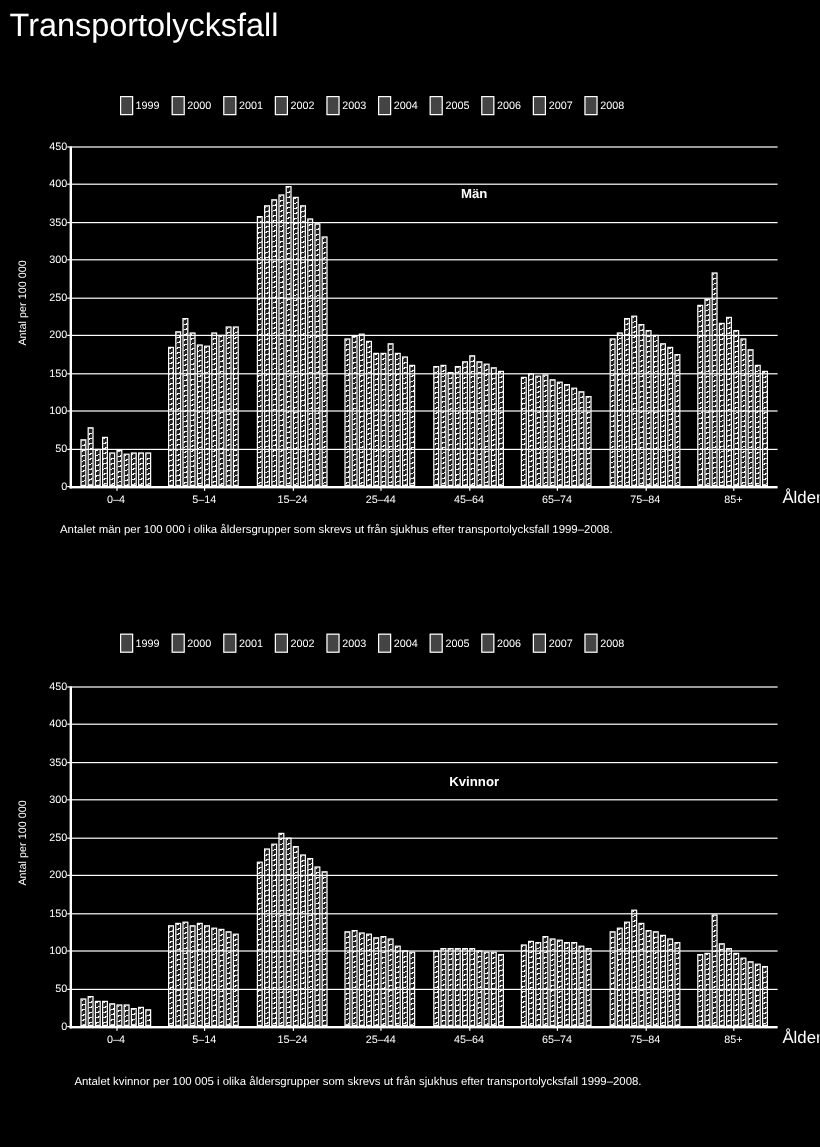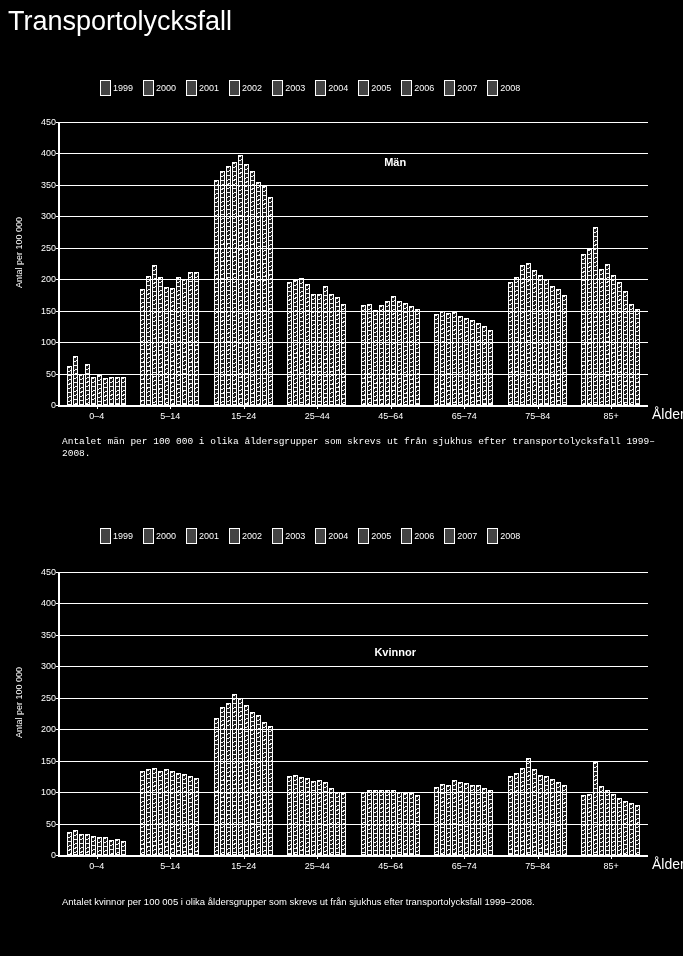--- a/index.html
+++ b/index.html
@@ -365,21 +365,21 @@
           <div class="xtick-label" style="left: 404.25px;">65–74</div>
           <div class="xtick-mark" style="left: 404.25px;"></div>
           <div class="xtick-label" style="left: 477.75px;">75–84</div>
           <div class="xtick-mark" style="left: 477.75px;"></div>
           <div class="xtick-label" style="left: 551.25px;">85+</div>
           <div class="xtick-mark" style="left: 551.25px;"></div>
           <div class="series-annot" style="left: 335.16px; top: 33.96px;">Män</div>
         </div>
       <div class="xaxis-title" id="xtitle-man" style="left:652px; top:288px;">Ålder</div>
     </div>
-    <div class="caption" style="left:62px; top:376px;font-family:Liberation Mono, monospace;">Antalet män per 100 000 i olika åldersgrupper som skrevs ut från sjukhus efter transportolycksfall 1999–2008.</div>
+    <div class="caption" style="left:50px; top:376px;">Antalet män per 100 000 i olika åldersgrupper som skrevs ut från sjukhus efter transportolycksfall 1999–2008.</div>
   </div>
 
   <div class="chart-block" id="block-kvinnor" style="top:520px;">
     <div class="legend" id="legend-kvinnor" style="left:100px; top:8px;">
         <div class="legend-item">
           <span class="legend-swatch"></span>
           <span class="legend-label">1999</span>
         </div>
         <div class="legend-item">
           <span class="legend-swatch"></span>

